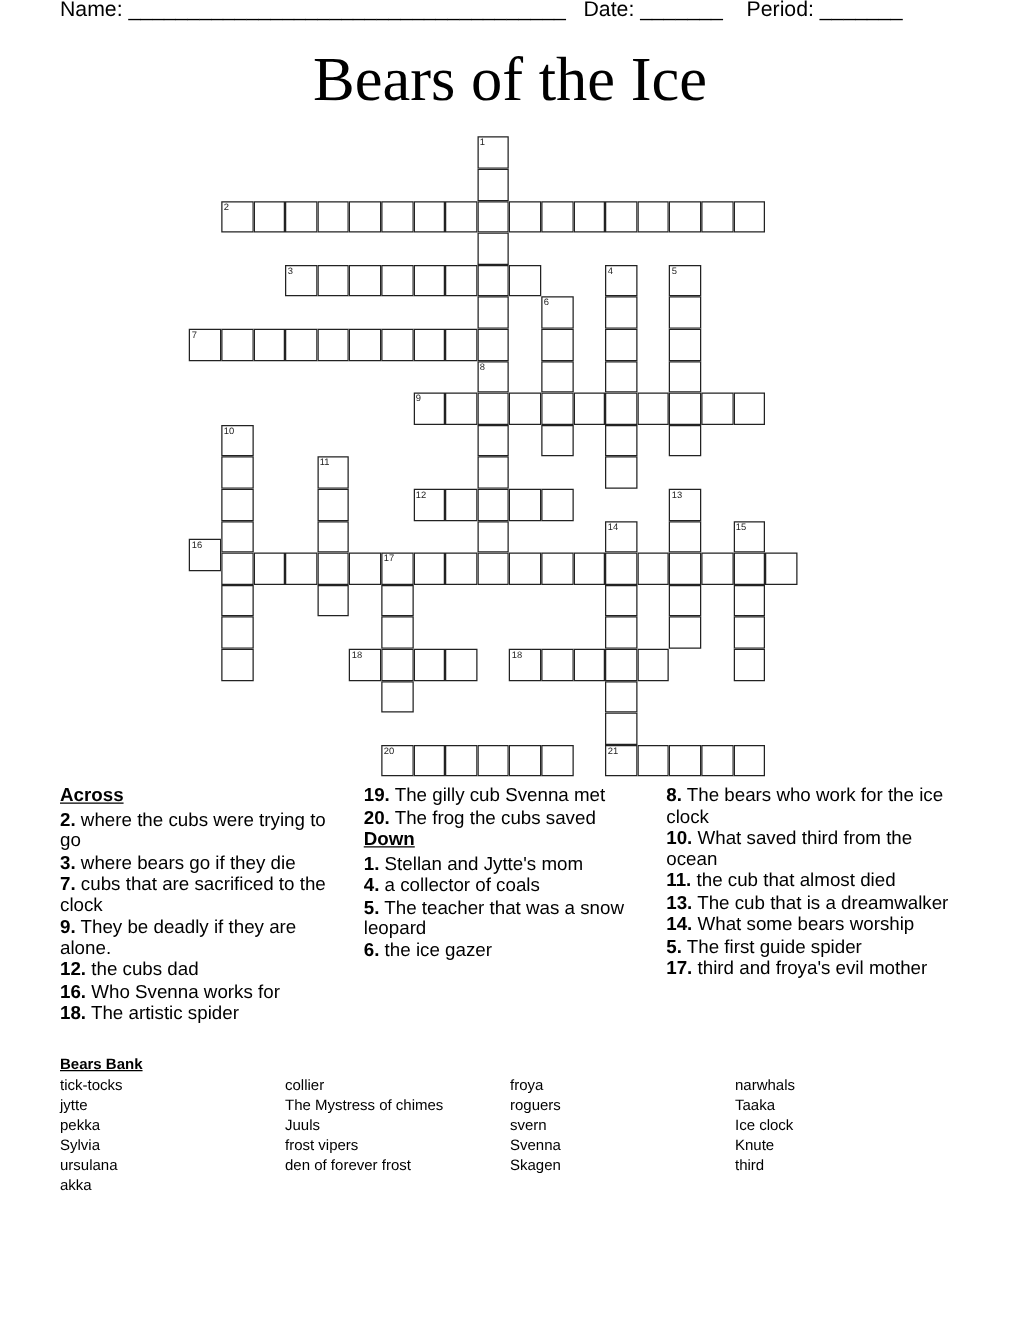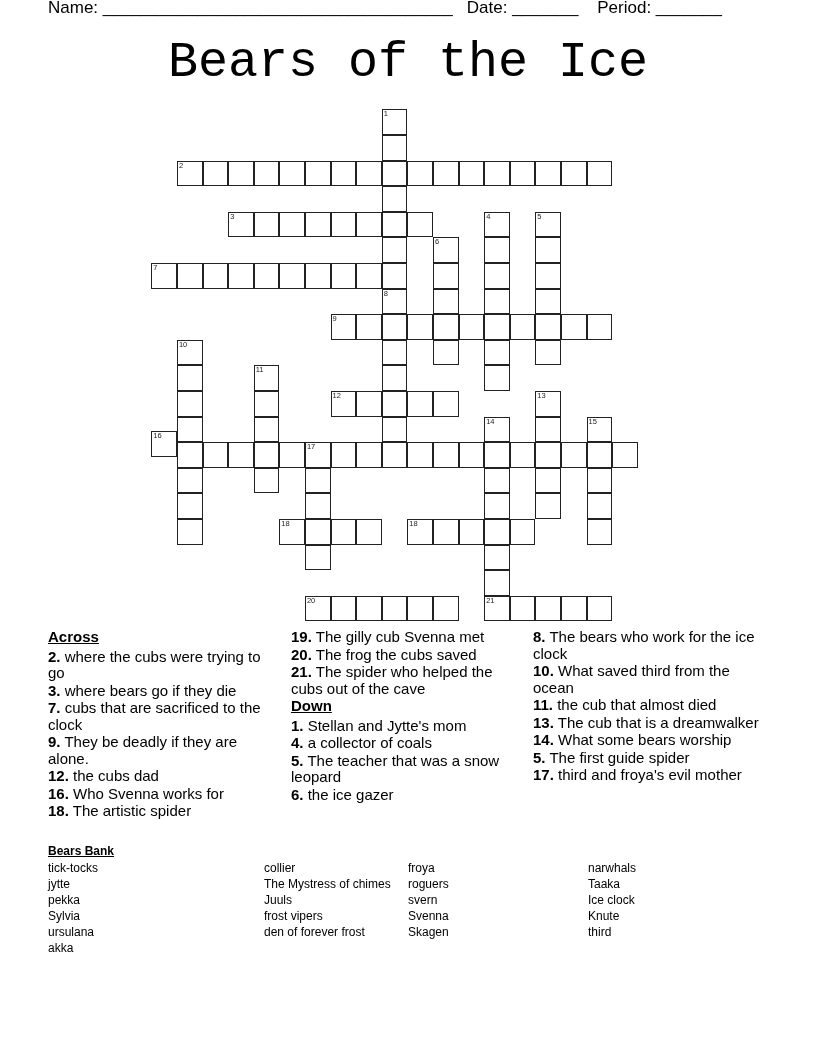--- a/index.html
+++ b/index.html
@@ -1,20 +1,20 @@
 <!DOCTYPE html>
 <html><head>
   <meta charset="utf-8">
   <style>
     html, body { margin: 0; padding: 0; background: #ffffff; }
     body { width: 816px; height: 1056px; position: relative; overflow: hidden;
       font-family: "Liberation Sans", sans-serif; color: #000; }
     .header-line { position: absolute; top: -2px; left: 48px; font-size: 17px; white-space: pre; }
     .title { position: absolute; top: 34px; left: 0; width: 816px; text-align: center;
-      font-size: 50px; font-family: Liberation Mono, monospace; }
+      font-size: 50px; font-family: Liberation Serif, serif; }
     .grid { position: absolute; left: 152px; top: 110px; width: 500px; height: 520px; }
     .cell { position: absolute; width: 25.6px; height: 25.6px; box-sizing: border-box;
       border: 1.3px solid #222; background: #fff; margin-left: -0.65px; margin-top: -0.65px; }
     .cell .num { position: absolute; top: 0px; left: 1px; font-size: 7.5px; line-height: 8px; color: #222; }
     .clues { position: absolute; top: 629px; font-size: 15px; line-height: 16.5px; }
     .clue-col { position: absolute; width: 240px; }
     .clue-head { font-weight: bold; text-decoration: underline; margin-bottom: 3px; font-size: 15px; }
     .clue { margin-bottom: 1px; }
     .clue b { font-weight: bold; }
     .wordbank { position: absolute; top: 844px; left: 48px; font-size: 12px; }
@@ -220,21 +220,20 @@
       <div class="clue"><b>3.</b><span> where bears go if they die</span></div>
       <div class="clue"><b>7.</b><span> cubs that are sacrificed to the clock</span></div>
       <div class="clue"><b>9.</b><span> They be deadly if they are alone.</span></div>
       <div class="clue"><b>12.</b><span> the cubs dad</span></div>
       <div class="clue"><b>16.</b><span> Who Svenna works for</span></div>
       <div class="clue"><b>18.</b><span> The artistic spider</span></div>
     </div>
   <div class="clue-col" id="col2" style="left:291px; width:228px;">
       <div class="clue"><b>19.</b><span> The gilly cub Svenna met</span></div>
       <div class="clue"><b>20.</b><span> The frog the cubs saved</span></div>
-      <div class="clue"><b>21.</b><span> The spider who helped the cubs out of the cave</span></div>
       <div class="clue-head" style="margin-top: 1px;">Down</div>
       <div class="clue"><b>1.</b><span> Stellan and Jytte's mom</span></div>
       <div class="clue"><b>4.</b><span> a collector of coals</span></div>
       <div class="clue"><b>5.</b><span> The teacher that was a snow leopard</span></div>
       <div class="clue"><b>6.</b><span> the ice gazer</span></div>
     </div>
   <div class="clue-col" id="col3" style="left:533px; width:232px;">
       <div class="clue"><b>8.</b><span> The bears who work for the ice clock</span></div>
       <div class="clue"><b>10.</b><span> What saved third from the ocean</span></div>
       <div class="clue"><b>11.</b><span> the cub that almost died</span></div>
@@ -249,21 +248,21 @@
   <div class="wb-title">Bears Bank</div>
   <div id="wbcols">
       <div class="wb-col" style="left: 0px;">
         <div>tick-tocks</div>
         <div>jytte</div>
         <div>pekka</div>
         <div>Sylvia</div>
         <div>ursulana</div>
         <div>akka</div>
       </div>
-      <div class="wb-col" style="left: 180px; margin-left: 36px;">
+      <div class="wb-col" style="left: 180px;">
         <div>collier</div>
         <div>The Mystress of chimes</div>
         <div>Juuls</div>
         <div>frost vipers</div>
         <div>den of forever frost</div>
       </div>
       <div class="wb-col" style="left: 360px;">
         <div>froya</div>
         <div>roguers</div>
         <div>svern</div>

